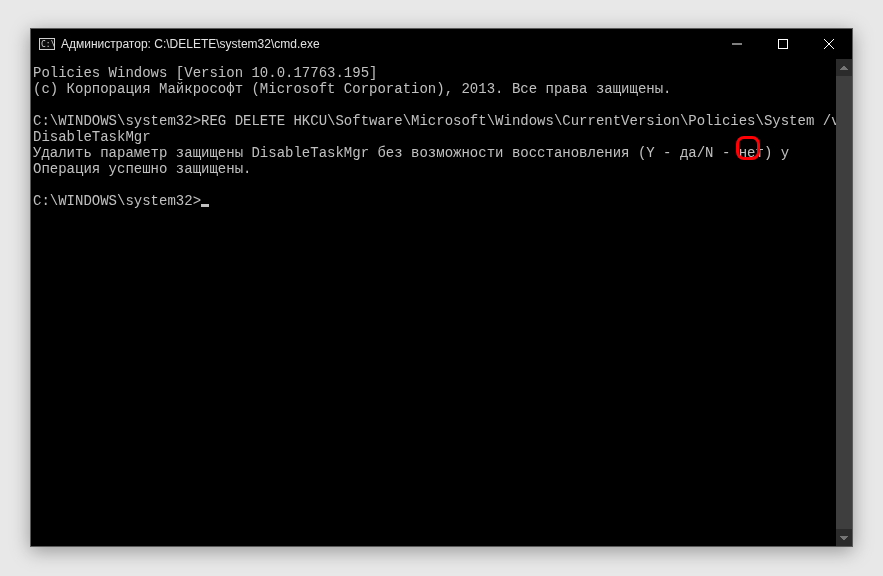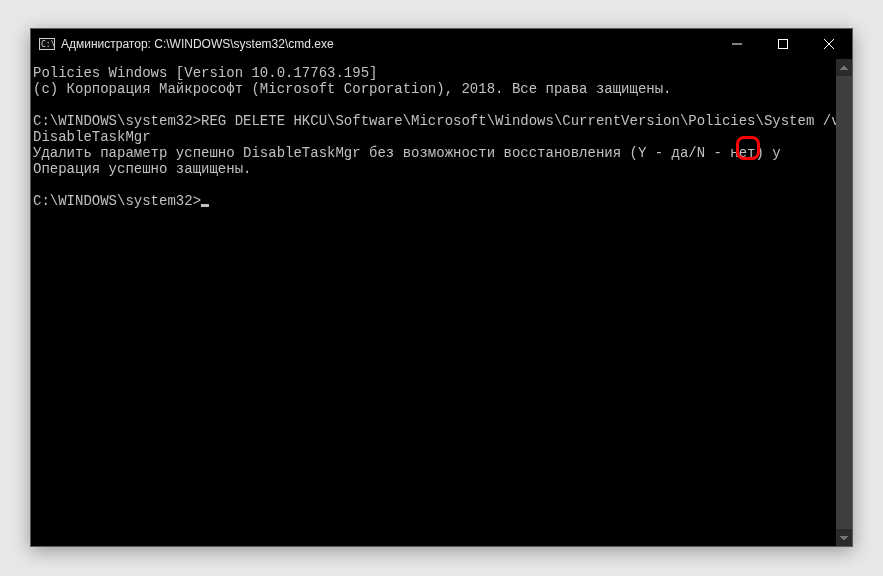--- a/index.html
+++ b/index.html
@@ -93,45 +93,45 @@
 <body>
 
 <div class="window">
   <div class="titlebar">
     <span class="titlebar-icon">
       <svg width="16" height="12" viewBox="0 0 16 12">
         <rect x="0.5" y="0.5" width="15" height="11" fill="#0c0c0c" stroke="#cfcfcf" stroke-width="1"></rect>
         <text x="2" y="9" font-family="Consolas,monospace" font-size="8" fill="#cfcfcf">C:\</text>
       </svg>
     </span>
-    <span class="titlebar-title">Администратор: C:\WINDOWS\system32\cmd.exe</span>
+    <span class="titlebar-title">Администратор: C:\DELETE\system32\cmd.exe</span>
     <span class="titlebar-spacer"></span>
     <div class="win-btn">
       <svg width="10" height="10" viewBox="0 0 10 10">
           <path d="M0 5 H10" stroke-width="1"></path>
         </svg>
     </div>
     <div class="win-btn">
       <svg width="10" height="10" viewBox="0 0 10 10">
           <rect x="0.5" y="0.5" width="9" height="9" stroke-width="1"></rect>
         </svg>
     </div>
     <div class="win-btn close">
       <svg width="10" height="10" viewBox="0 0 10 10">
           <path d="M0 0 L10 10 M10 0 L0 10" stroke-width="1"></path>
         </svg>
     </div>
   </div>
 
   <div class="terminal">
 <pre><span>Policies Windows [Version 10.0.17763.195]</span>
-<span>(c) Корпорация Майкрософт (Microsoft Corporation), 2018. Все права защищены.</span>
+<span>(c) Корпорация Майкрософт (Microsoft Corporation), 2013. Все права защищены.</span>
 <span></span>
 <span>C:\WINDOWS\system32&gt;REG DELETE HKCU\Software\Microsoft\Windows\CurrentVersion\Policies\System /v DisableTaskMgr</span>
-<span>Удалить параметр успешно DisableTaskMgr без возможности восстановления (Y - да/N - нет) y</span>
+<span>Удалить параметр защищены DisableTaskMgr без возможности восстановления (Y - да/N - нет) y</span>
 <span>Операция успешно защищены.</span>
 <span></span>
 <span>C:\WINDOWS\system32&gt;</span><span class="cursor"></span></pre>
 
     <div class="scrollbar">
       <div class="sb-arrow">
         <svg width="8" height="4" viewBox="0 0 8 4">
             <path d="M0 4 L4 0 L8 4 Z"></path>
           </svg>
       </div>

